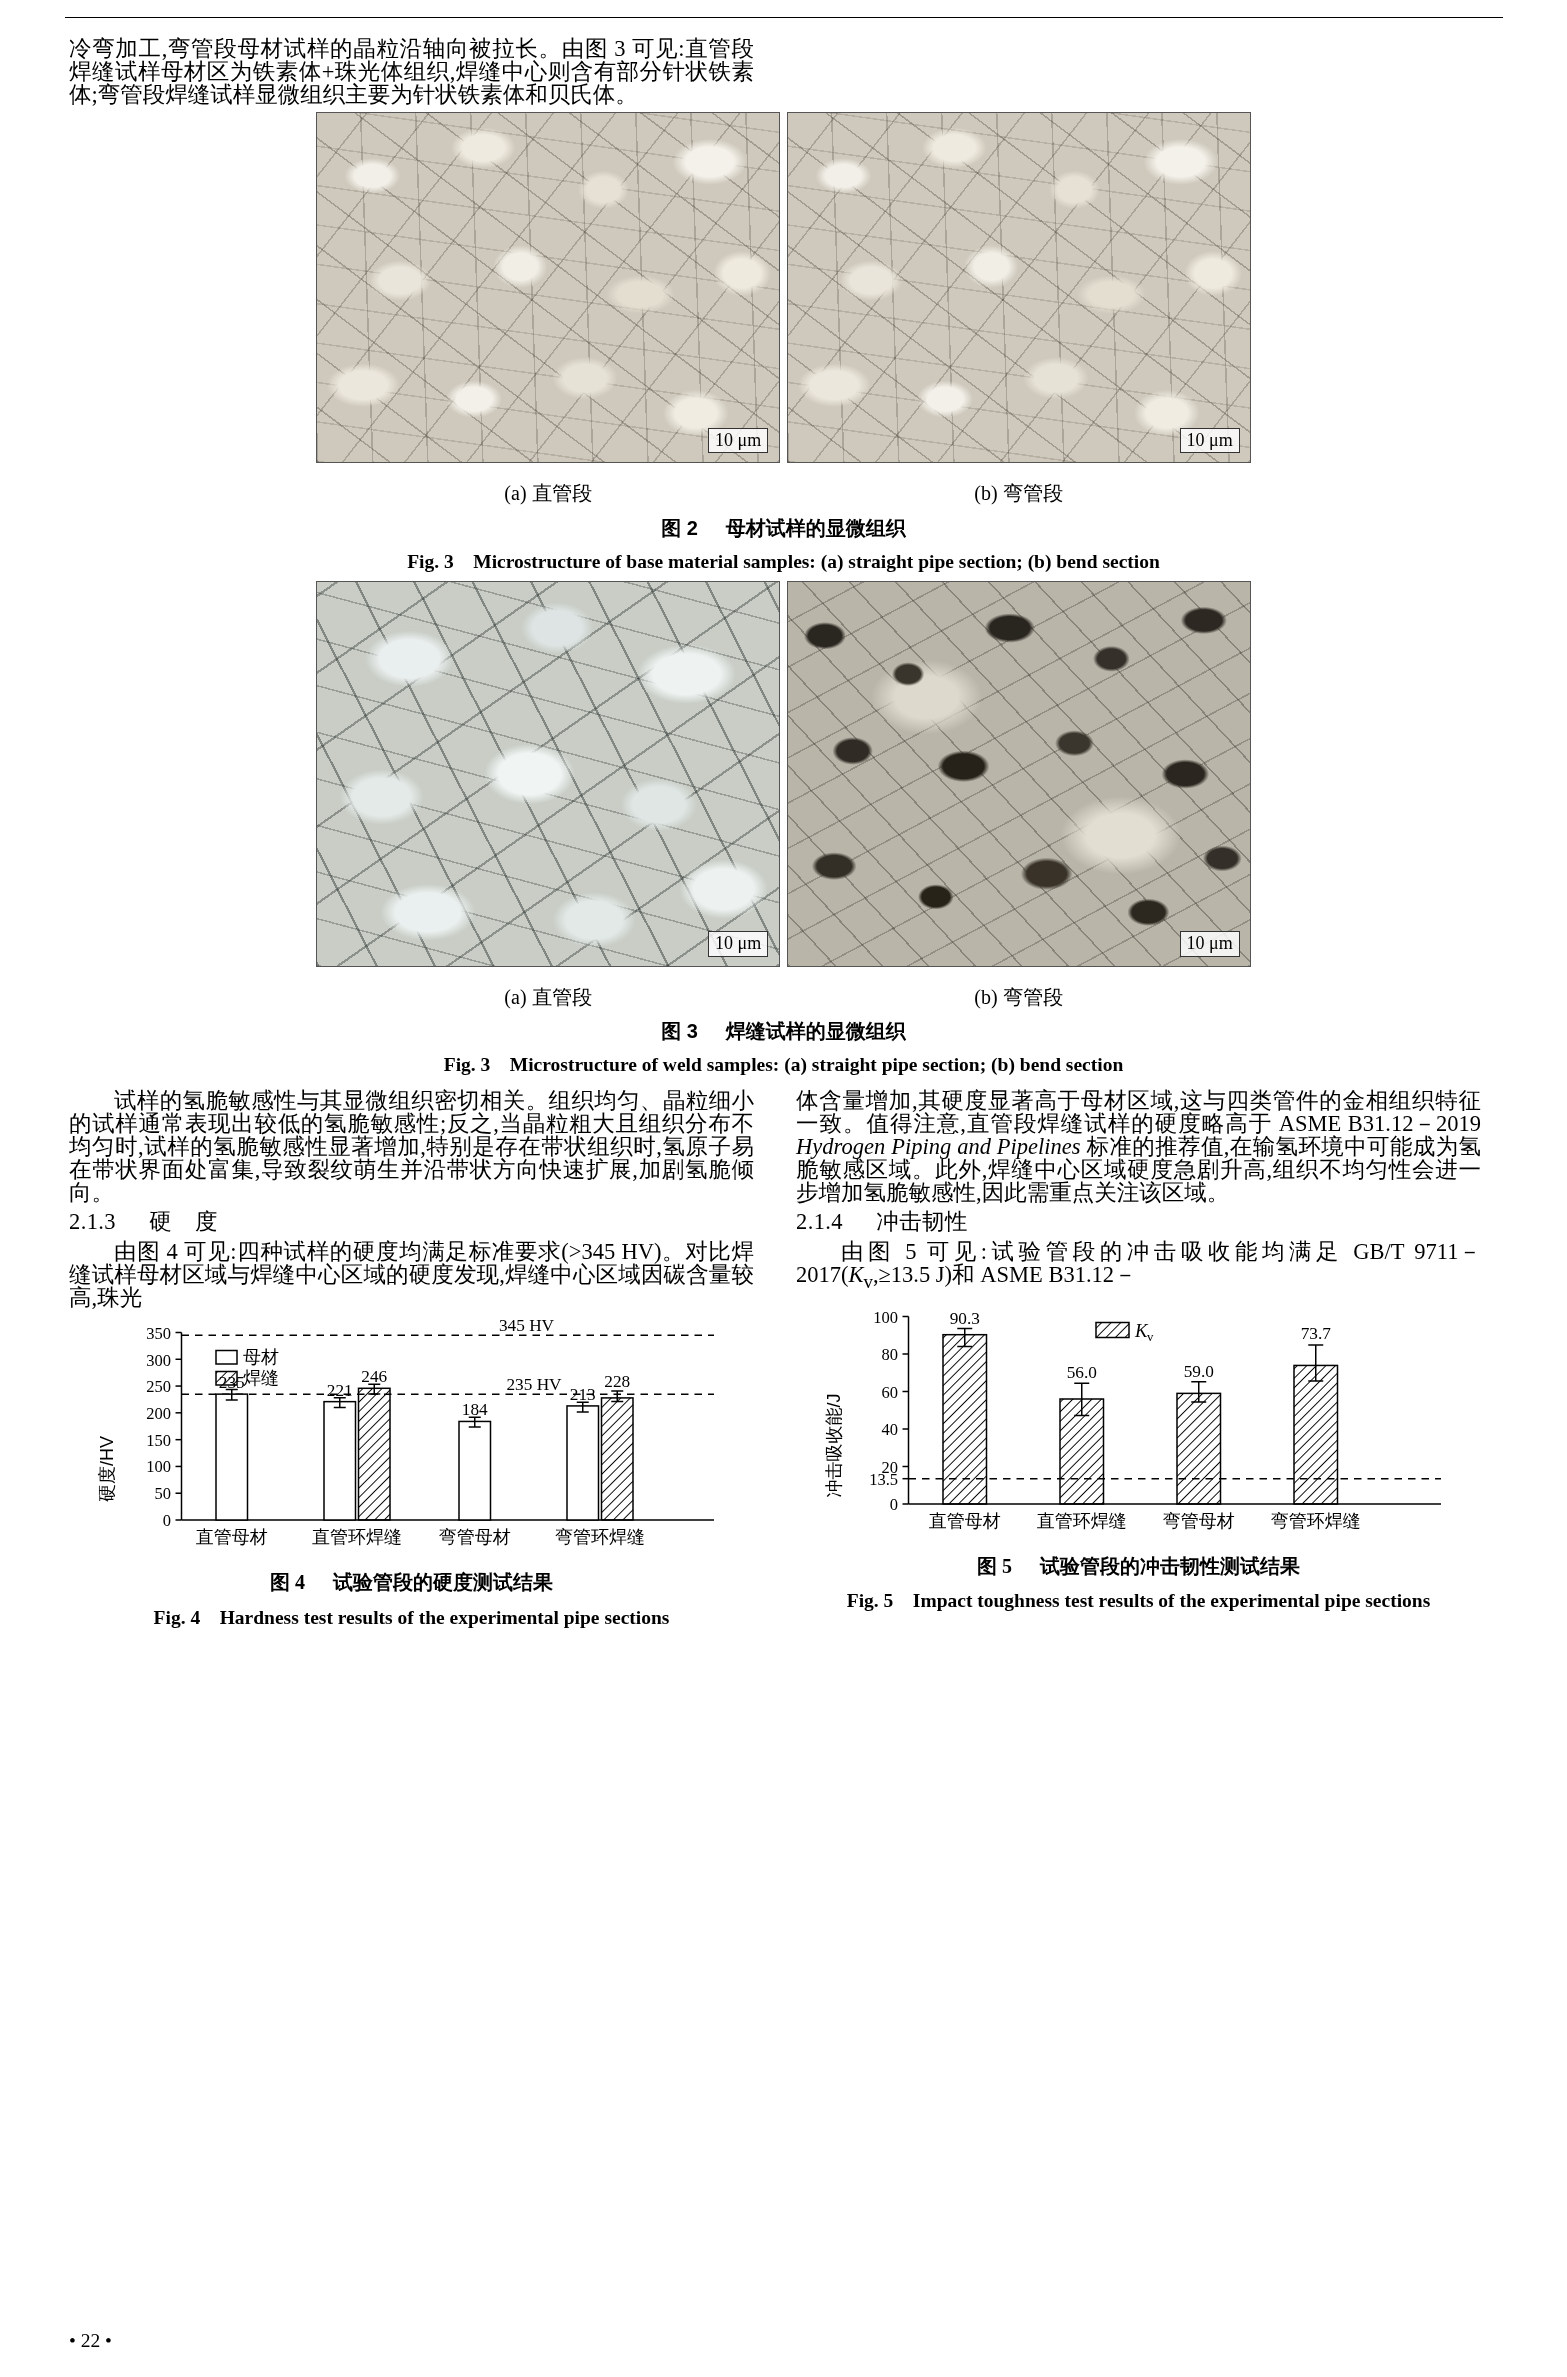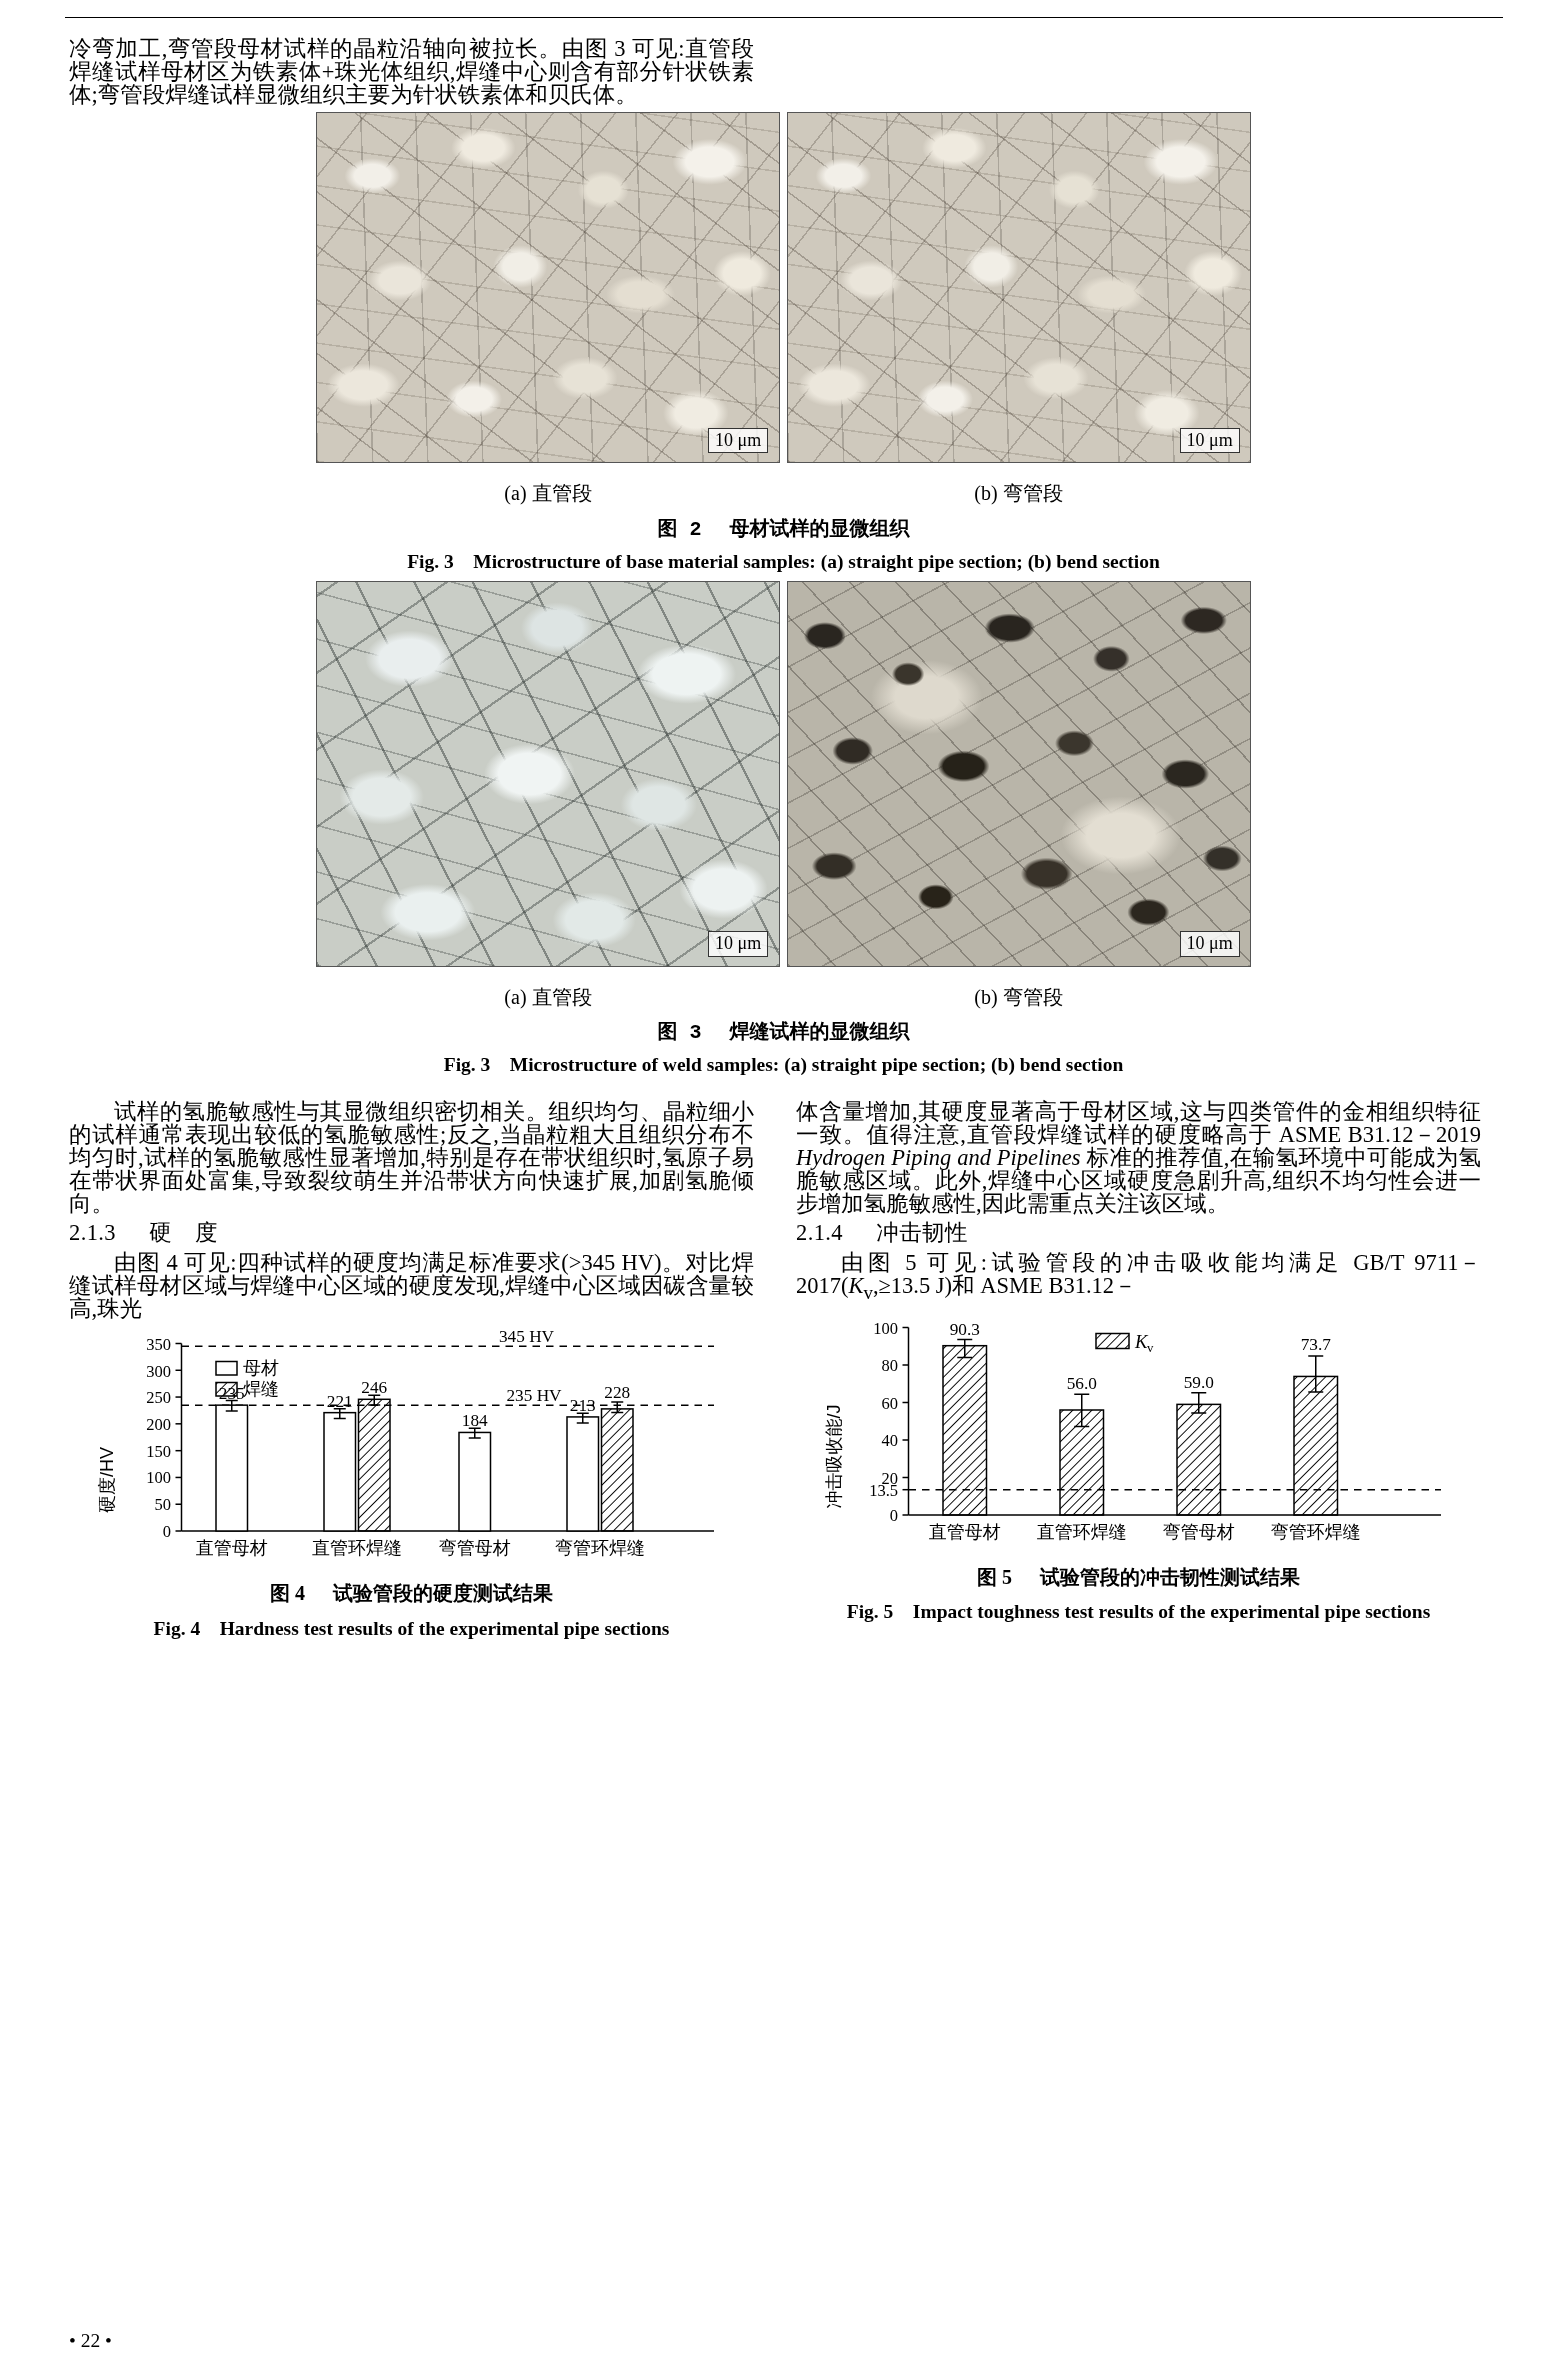--- a/index.html
+++ b/index.html
@@ -106,21 +106,21 @@
     margin-top: 11px;
   }
   .subcap .lbl { font-family: "Liberation Serif", serif; }
   .fig-cn {
     text-align: center;
     font-size: 20px;
     margin-top: 7.5px;
     font-family: "Liberation Sans", sans-serif;
     font-weight: bold;
   }
-  .fig-cn .n { font-family: Liberation Mono, monospace; }
+  .fig-cn .n { font-family: Liberation Sans, sans-serif; }
   .fig-en {
     text-align: center;
     font-size: 19.5px;
     margin-top: 6px;
     font-family: "Liberation Serif", serif;
     font-weight: bold;
   }
 
   
   .tex1 {
@@ -268,21 +268,21 @@
       </div>
     </div>
     <div class="fig-cn">
       <span class="n">图 3</span>
       &nbsp;&nbsp;&nbsp;
       <span>焊缝试样的显微组织</span>
     </div>
     <div class="fig-en">Fig. 3　Microstructure of weld samples: (a) straight pipe section; (b) bend section</div>
   </div>
 
-  <div class="columns" style="margin-top:22px;">
+  <div class="columns" style="margin-top:11px;">
     <div class="col">
       <p class="body indent">试样的氢脆敏感性与其显微组织密切相关。组织均匀、晶粒细小的试样通常表现出较低的氢脆敏感性;反之,当晶粒粗大且组织分布不均匀时,试样的氢脆敏感性显著增加,特别是存在带状组织时,氢原子易在带状界面处富集,导致裂纹萌生并沿带状方向快速扩展,加剧氢脆倾向。</p>
       <div class="sec-head" style="margin-top:1.5px;">
         <span class="num">2.1.3</span>
         &nbsp;&nbsp;&nbsp;
         <span>硬　度</span>
       </div>
       <p class="body indent">由图 4 可见:四种试样的硬度均满足标准要求(&gt;345 HV)。对比焊缝试样母材区域与焊缝中心区域的硬度发现,焊缝中心区域因碳含量较高,珠光</p>
 
       <div class="chart-wrap">

